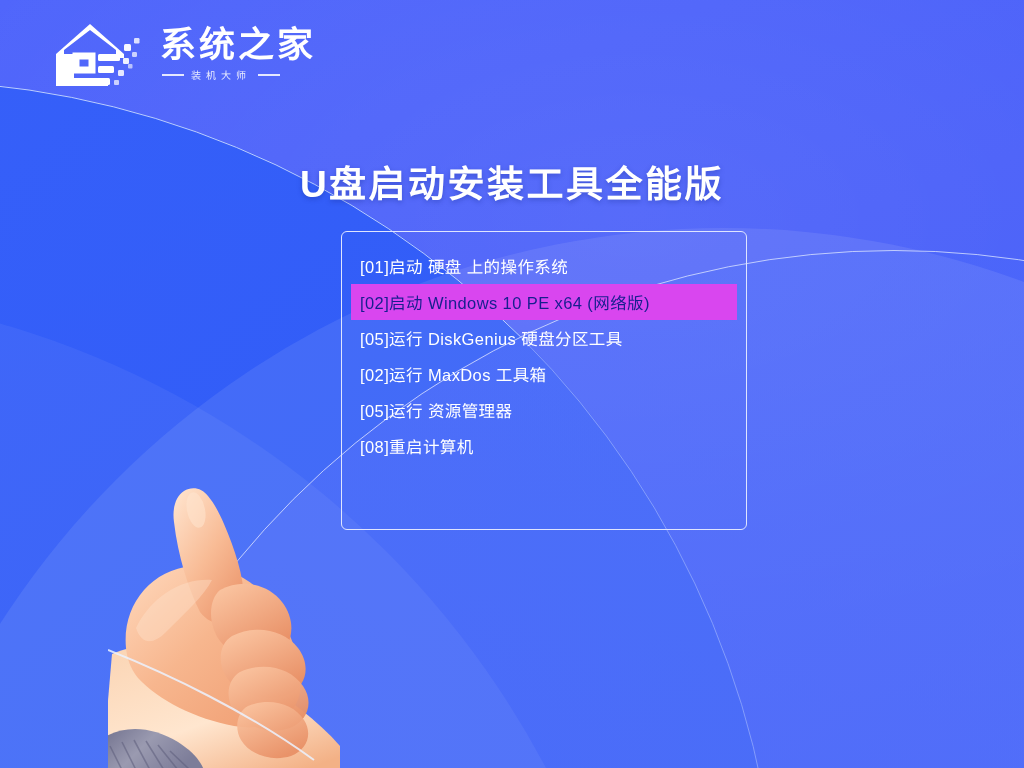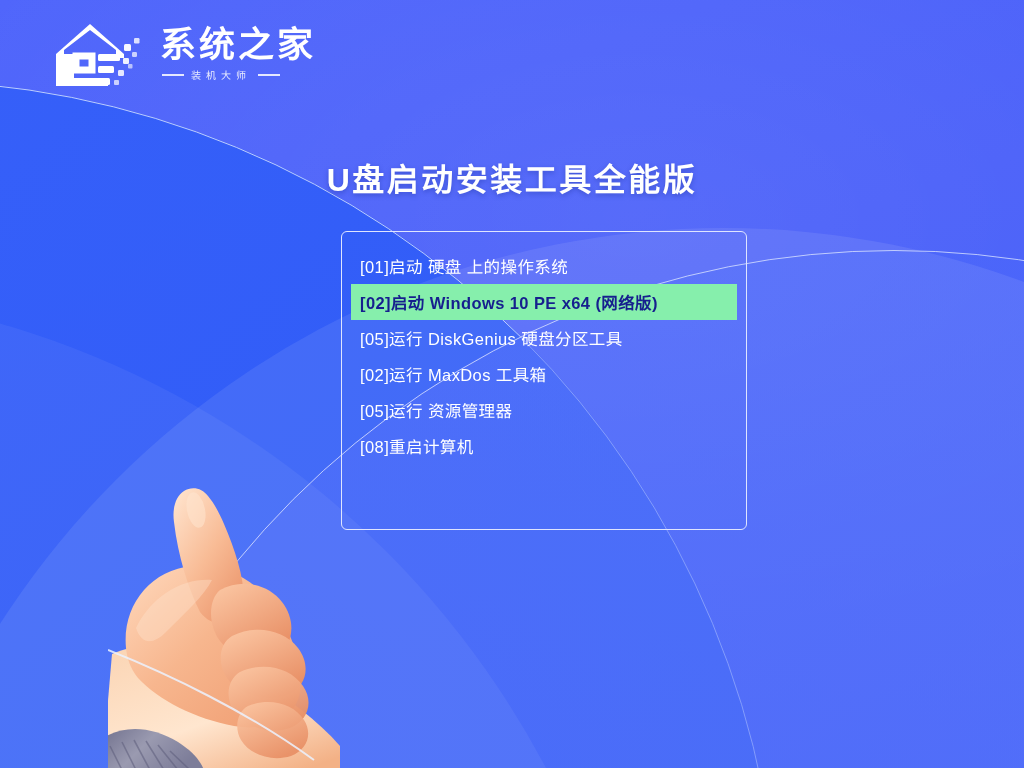--- a/index.html
+++ b/index.html
@@ -132,21 +132,21 @@
     background: rgba(255,255,255,0.85);
   }
 
   
   #headline {
     position: absolute;
     left: 0;
     right: 0;
     top: 154px;
     text-align: center;
-    font-size: 32px;
+    font-size: 37px;
     font-weight: 700;
     color: #ffffff;
     letter-spacing: 2.5px;
     text-shadow: 0 2px 5px rgba(20,40,140,0.35);
   }
 
   
   #boot-menu {
     position: absolute;
     left: 341px;
@@ -164,23 +164,23 @@
     align-items: center;
     padding-left: 9px;
     margin: 0 9px;
     font-size: 16.5px;
     color: #ffffff;
     letter-spacing: 0.4px;
     white-space: nowrap;
     cursor: default;
   }
   .menu-item.selected {
-    background: #86efac;
+    background: #d946ef;
     color: #161f8e;
-    font-weight: 700;
+    font-weight: 400;
   }
 
   
   #hand-illustration {
     position: absolute;
     left: 108px;
     bottom: 0;
     width: 290px;
     height: 290px;
     pointer-events: none;

